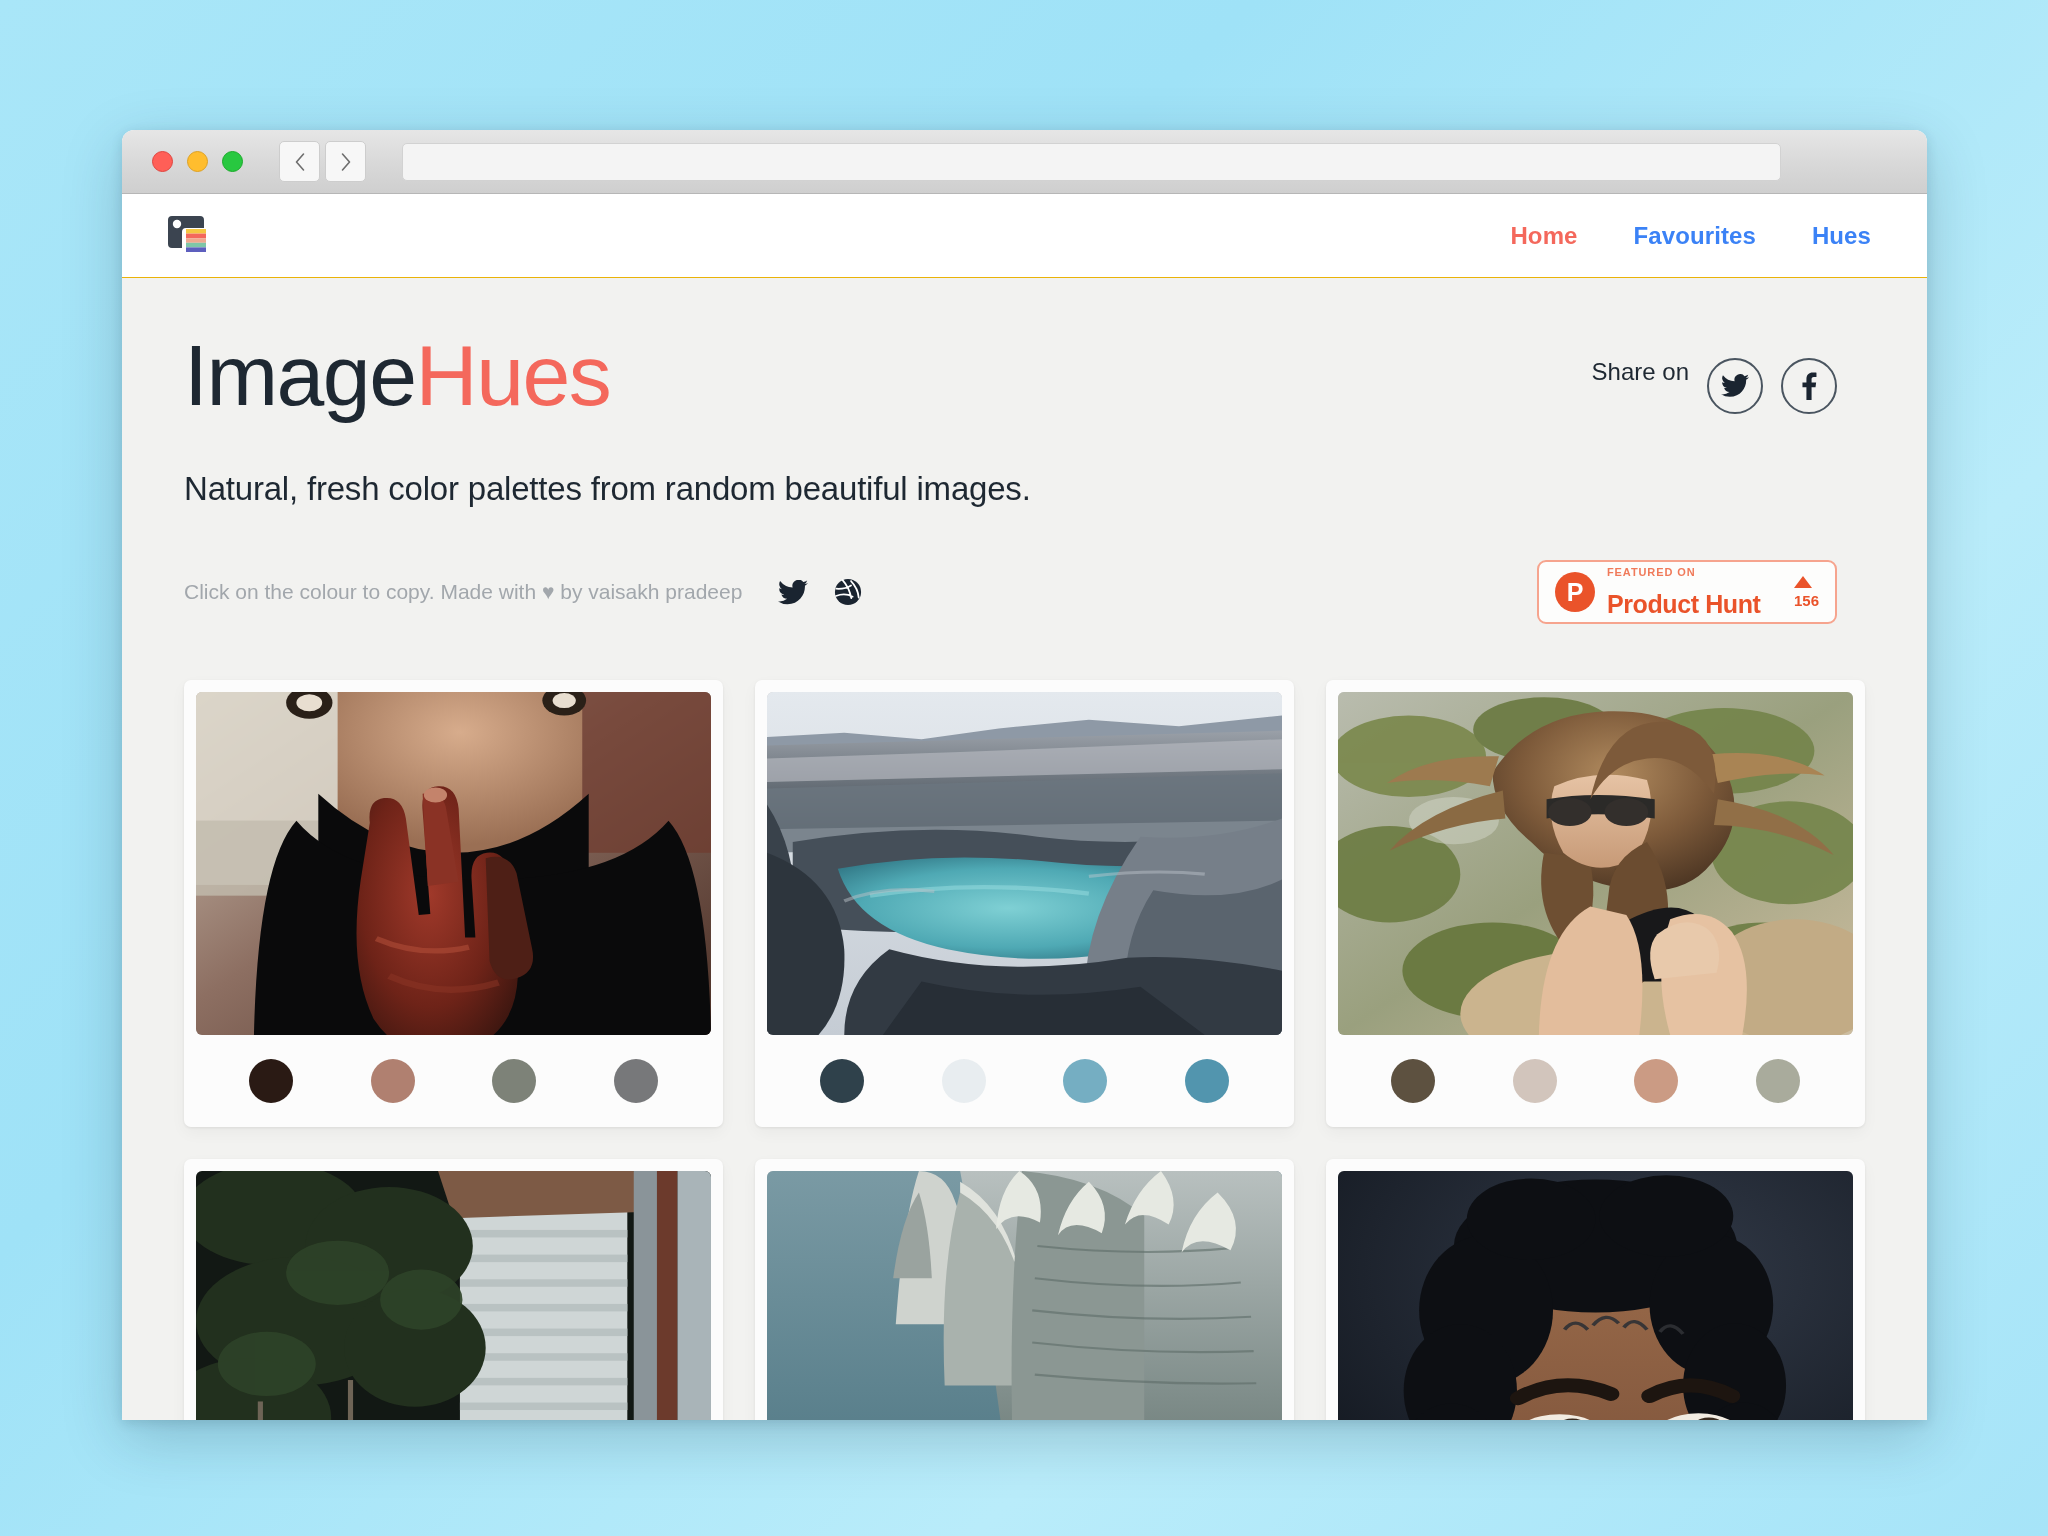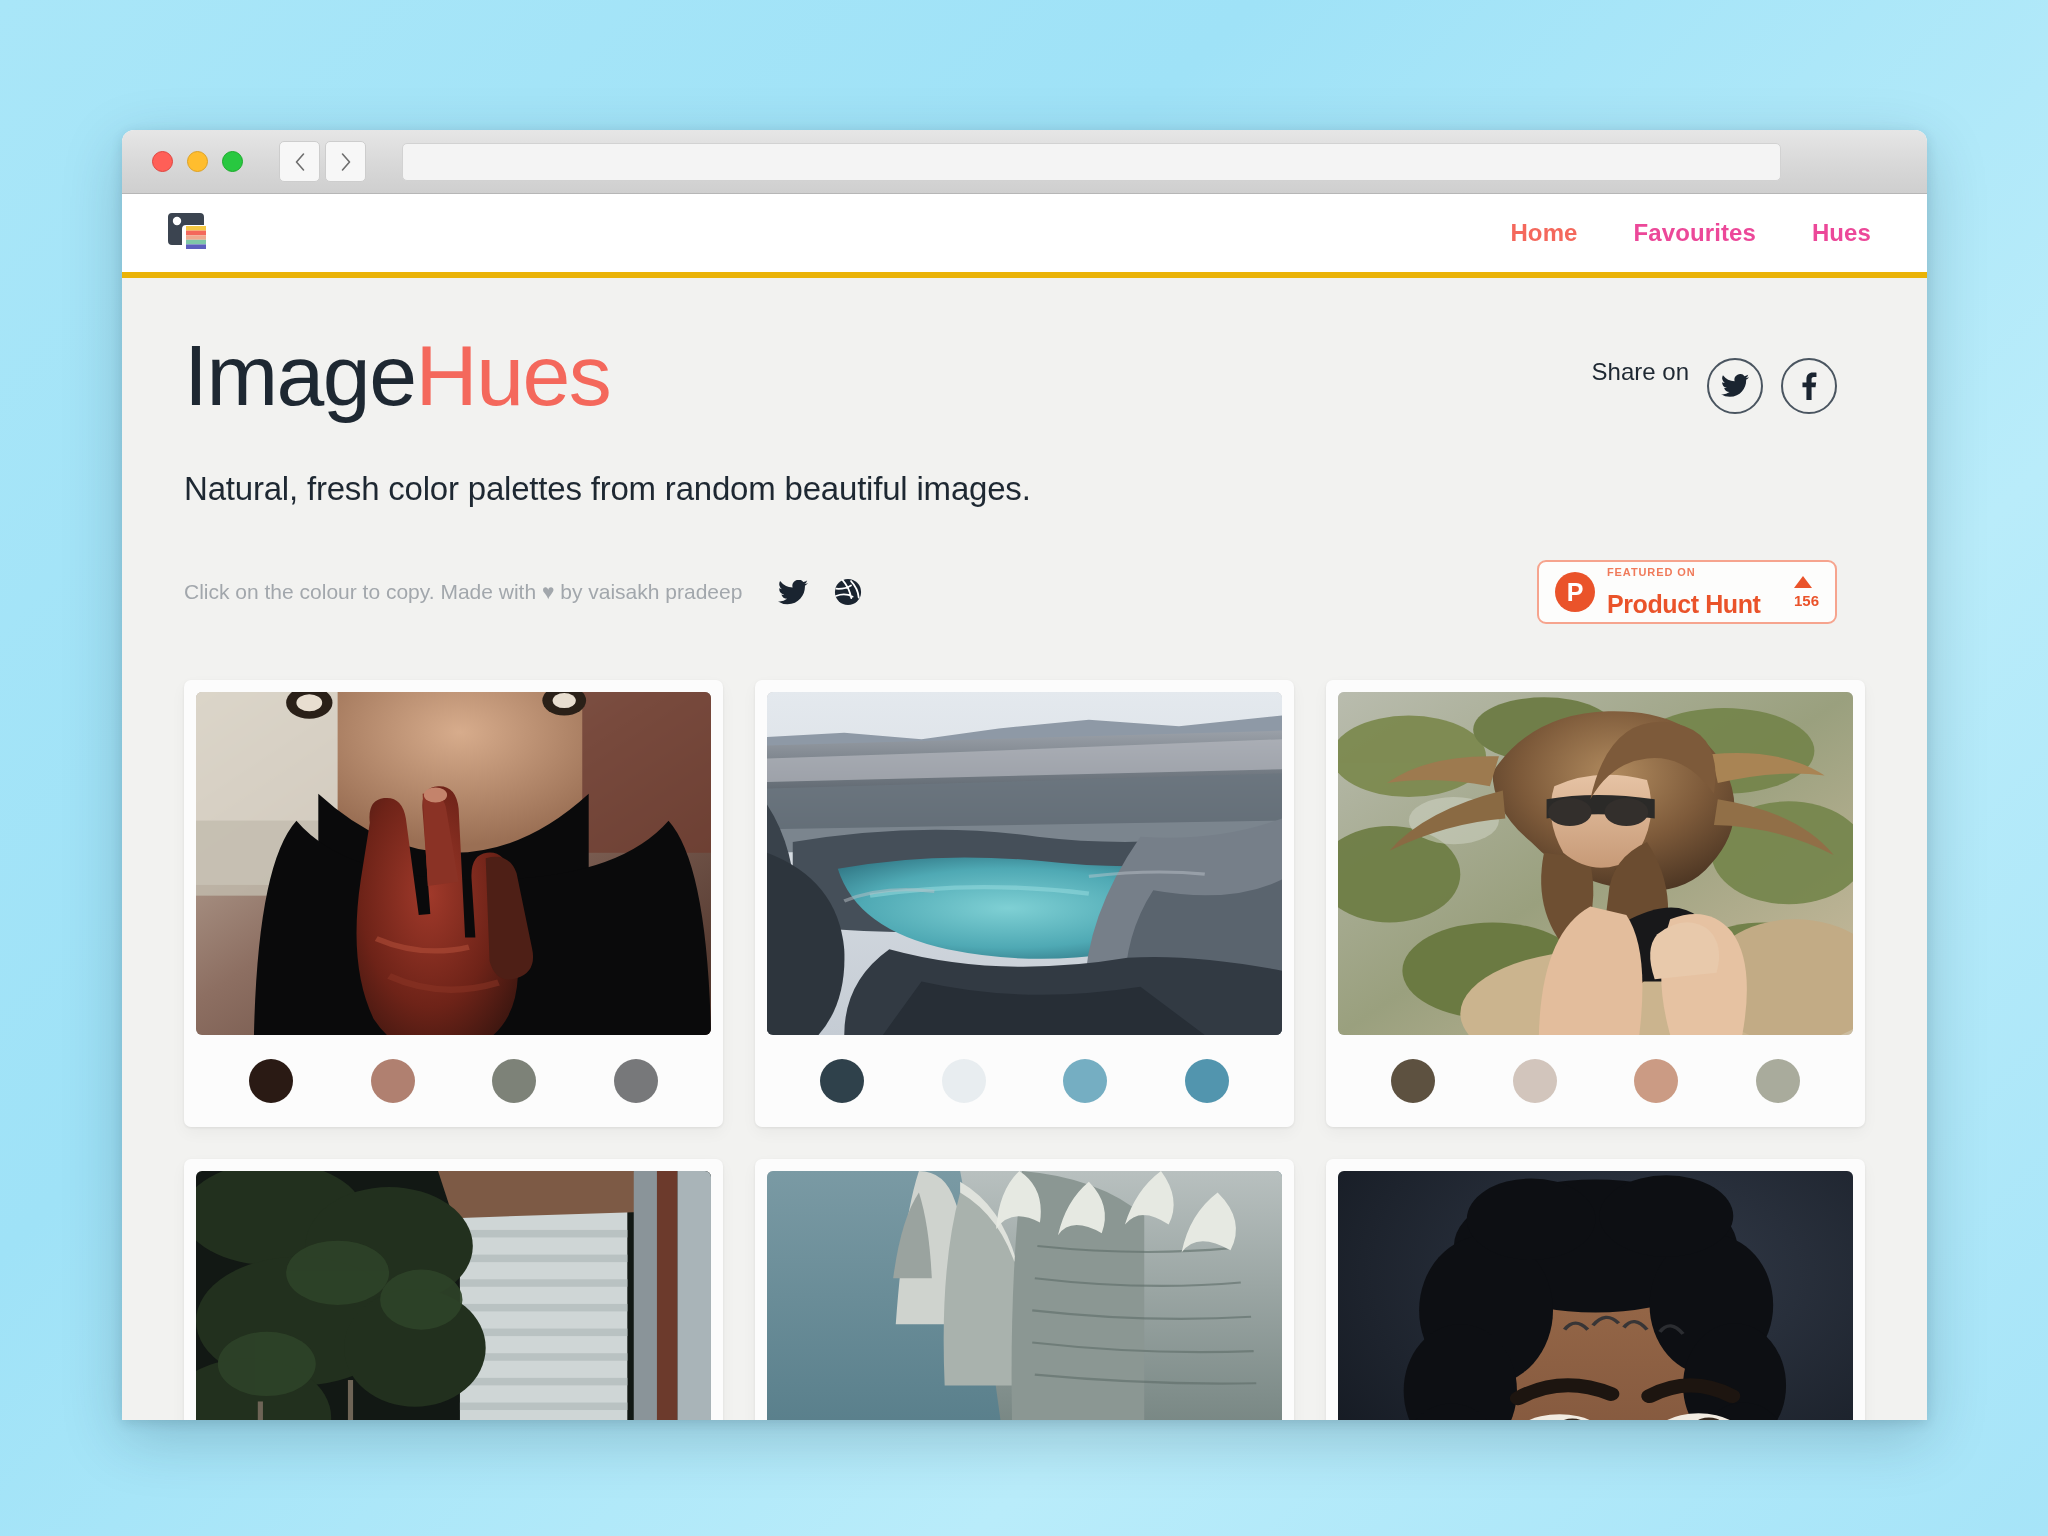--- a/index.html
+++ b/index.html
@@ -66,38 +66,38 @@
     background: #f4f4f4;
     border: 1px solid #d2d2d2;
     border-radius: 5px;
     margin-right: 130px;
   }
 
   
   .site-header {
     height: 84px;
     background: #ffffff;
-    border-bottom: 6px solid #eab308;
+    border-bottom: 1px solid #eab308;
     display: flex;
     align-items: center;
     padding: 0 56px 0 42px;
   }
   .logo { width: 56px; height: 44px; position: relative; }
   .logo svg { display: block; }
 
   .site-nav {
     margin-left: auto;
     display: flex;
     align-items: center;
     gap: 56px;
   }
   .nav-link {
     font-size: 24px;
     font-weight: 600;
-    color: #ec4899;
+    color: #3b82f6;
     letter-spacing: 0.1px;
     text-decoration: none;
     cursor: pointer;
   }
   .nav-link.active { color: #f4685c; }
 
   
   .page {
     background: #f2f2f0;
     height: calc(100% - 64px - 84px);

